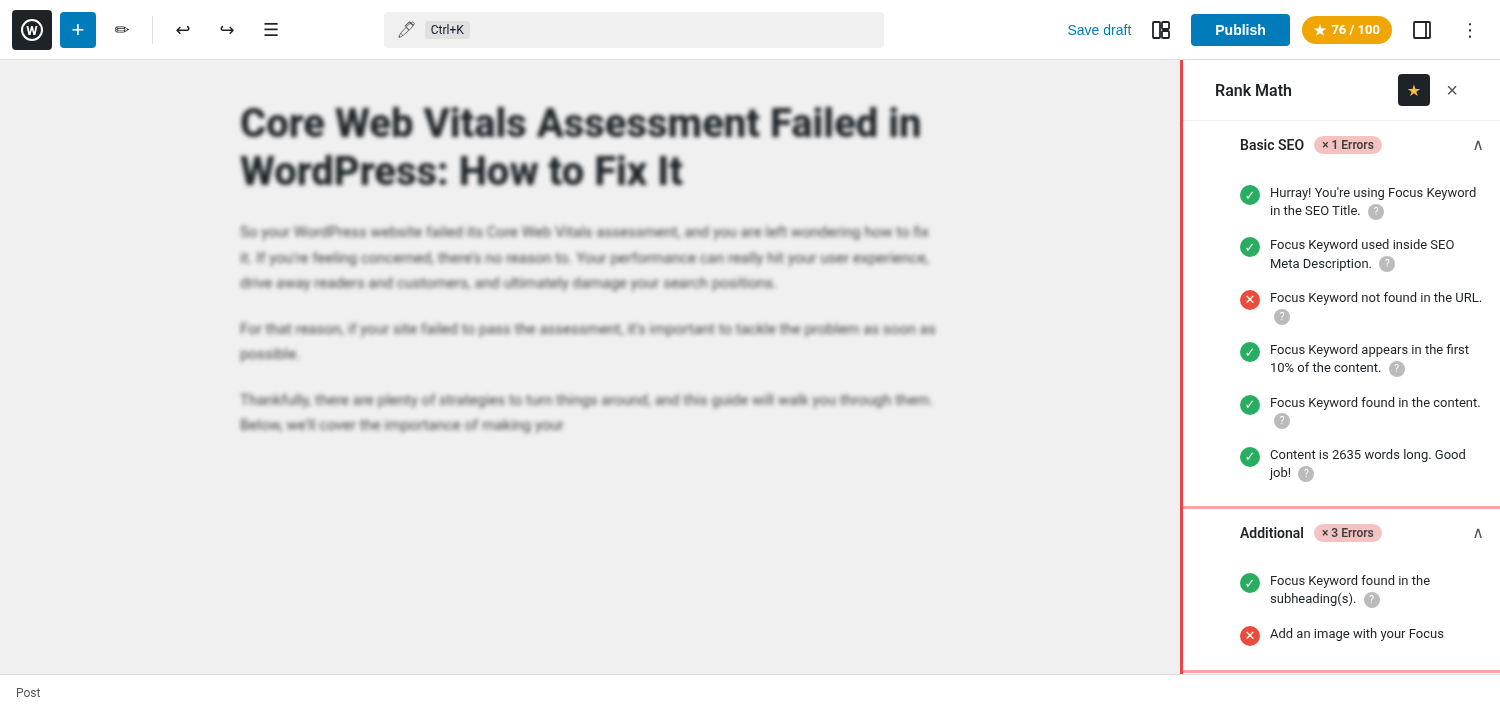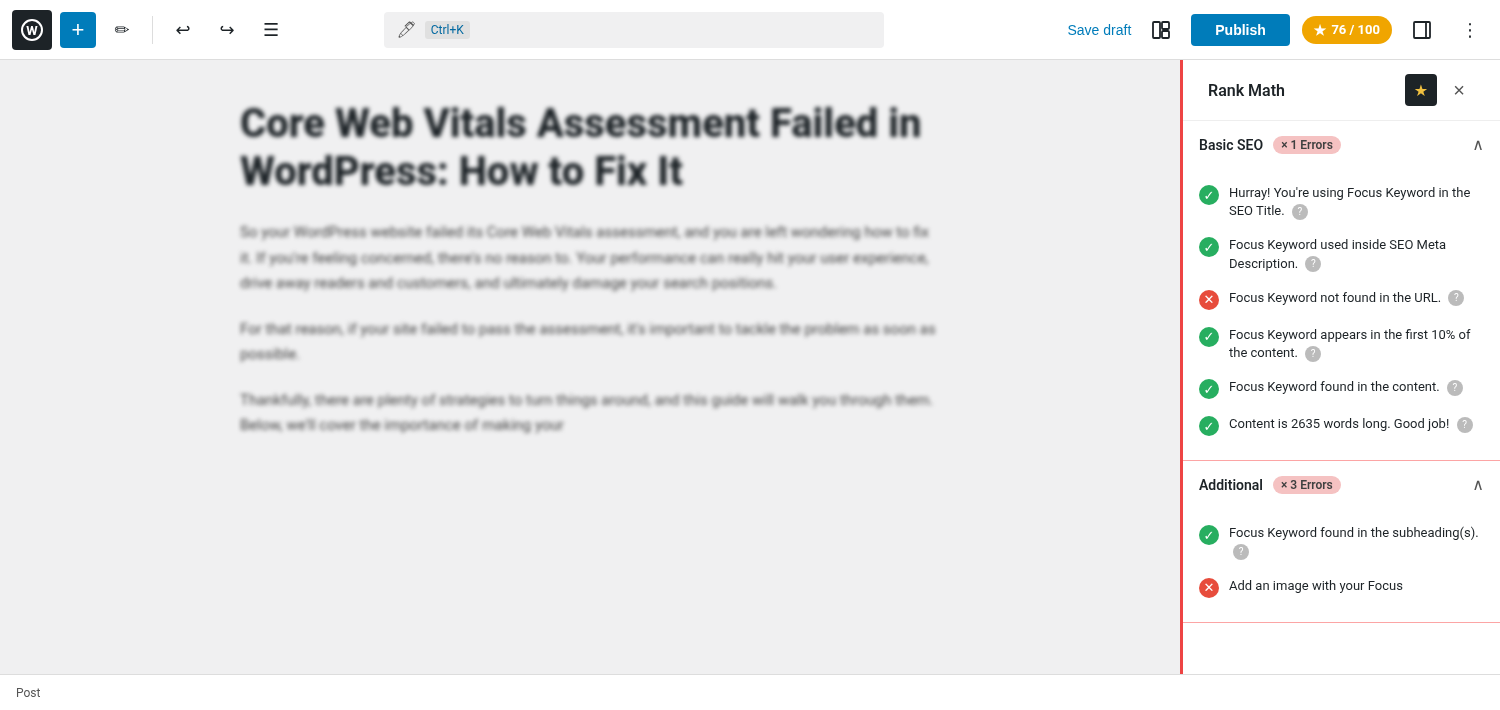--- a/index.html
+++ b/index.html
@@ -67,35 +67,35 @@
     }
 
     
     .rank-math-sidebar {
       width: 320px; background: #fff; border-left: 3px solid #e44; flex-shrink: 0;
       display: flex; flex-direction: column; overflow-y: auto;
       outline: 3px solid #e33;
     }
     .sidebar-header {
       display: flex; align-items: center; justify-content: space-between;
-      padding: 14px 25px; border-bottom: 1px solid #eee; flex-shrink: 0;
+      padding: 14px 32px; border-bottom: 1px solid #eee; flex-shrink: 0;
     }
     .sidebar-title { font-size: 16px; font-weight: 600; color: #1d2327; }
     .sidebar-header-icons { display: flex; gap: 6px; align-items: center; }
     .star-btn {
       width: 32px; height: 32px; background: #1d2327; border-radius: 4px; border: none;
       cursor: pointer; display: flex; align-items: center; justify-content: center; color: #f0c040; font-size: 16px;
     }
     .close-btn {
       width: 32px; height: 32px; background: transparent; border: none;
       cursor: pointer; display: flex; align-items: center; justify-content: center; color: #555; font-size: 20px;
     }
 
     
-    .seo-section { border-bottom: 1px solid #fca5a5; }
+    .seo-section { border-bottom: 3px solid #fca5a5; padding-left: 41px; }
     .section-header {
       display: flex; align-items: center; justify-content: space-between;
       padding: 14px 16px; cursor: pointer;
     }
     .section-header-left { display: flex; align-items: center; gap: 10px; }
     .section-title { font-size: 14px; font-weight: 600; color: #1d2327; }
     .error-badge {
       background: #f5c2c2; color: #404040; border-radius: 12px;
       padding: 2px 8px; font-size: 12px; font-weight: 600; display: flex; align-items: center; gap: 3px;
     }
@@ -137,21 +137,21 @@
       </svg>
   </div>
   <button class="toolbar-btn add">+</button>
   <button class="toolbar-btn">✏</button>
   <div class="toolbar-divider"></div>
   <button class="toolbar-btn">↩</button>
   <button class="toolbar-btn">↪</button>
   <button class="toolbar-btn">☰</button>
   <div class="search-bar">
     <span style="font-size:16px; color:#555;">🖊</span>
-    <span style="font-size:12px; color:#0369a1; background:#e0e0e0; padding:2px 6px; border-radius:3px;">Ctrl+K</span>
+    <span style="font-size:12px; color:#0f172a; background:#e0e0e0; padding:2px 6px; border-radius:3px;">Ctrl+K</span>
   </div>
   <div class="search-bar-right">
     <button class="save-draft-btn">Save draft</button>
     <button class="view-btn">
       <svg width="20" height="20" viewBox="0 0 20 20" fill="none" stroke="#1d2327" stroke-width="1.8">
           <rect x="2" y="2" width="7" height="16" rx="1"></rect>
           <rect x="11" y="2" width="7" height="7" rx="1"></rect>
           <rect x="11" y="11" width="7" height="7" rx="1"></rect>
         </svg>
     </button>

